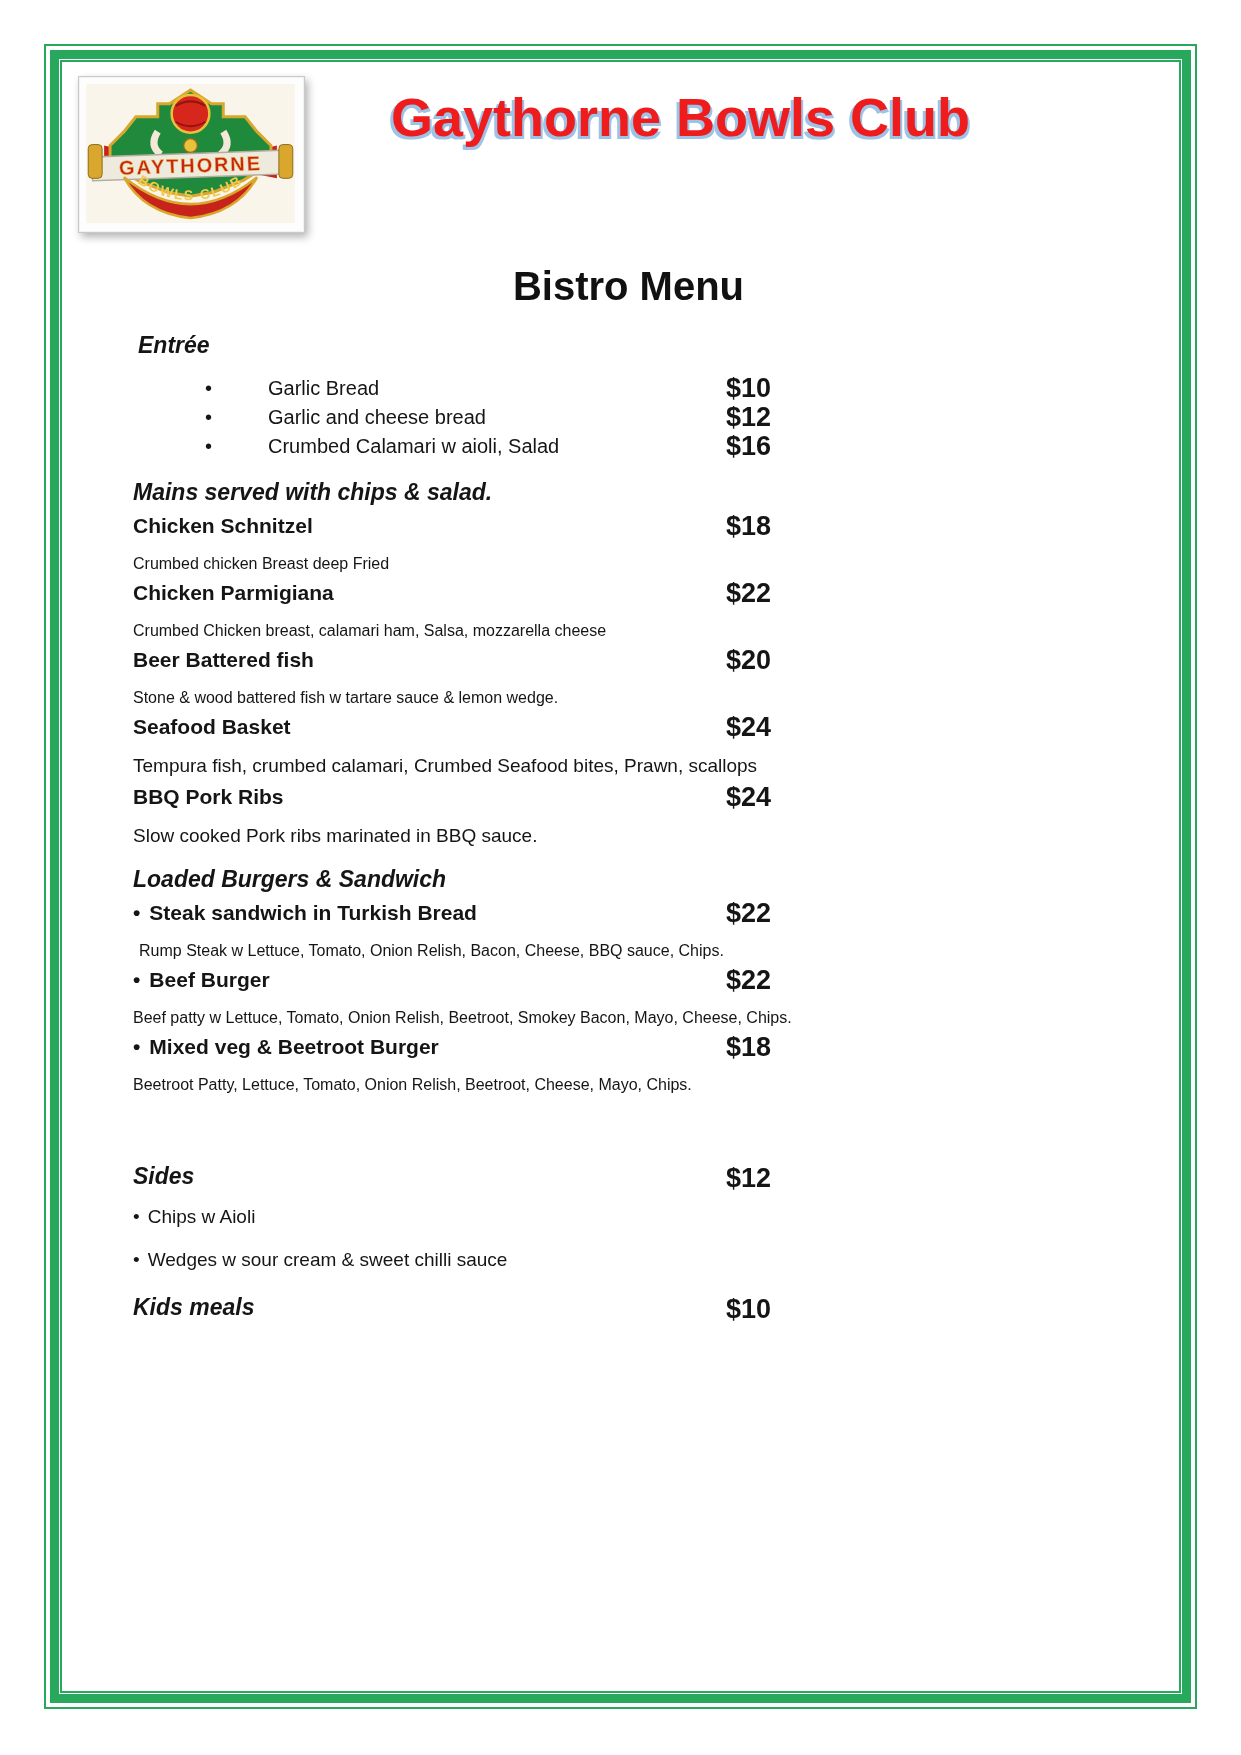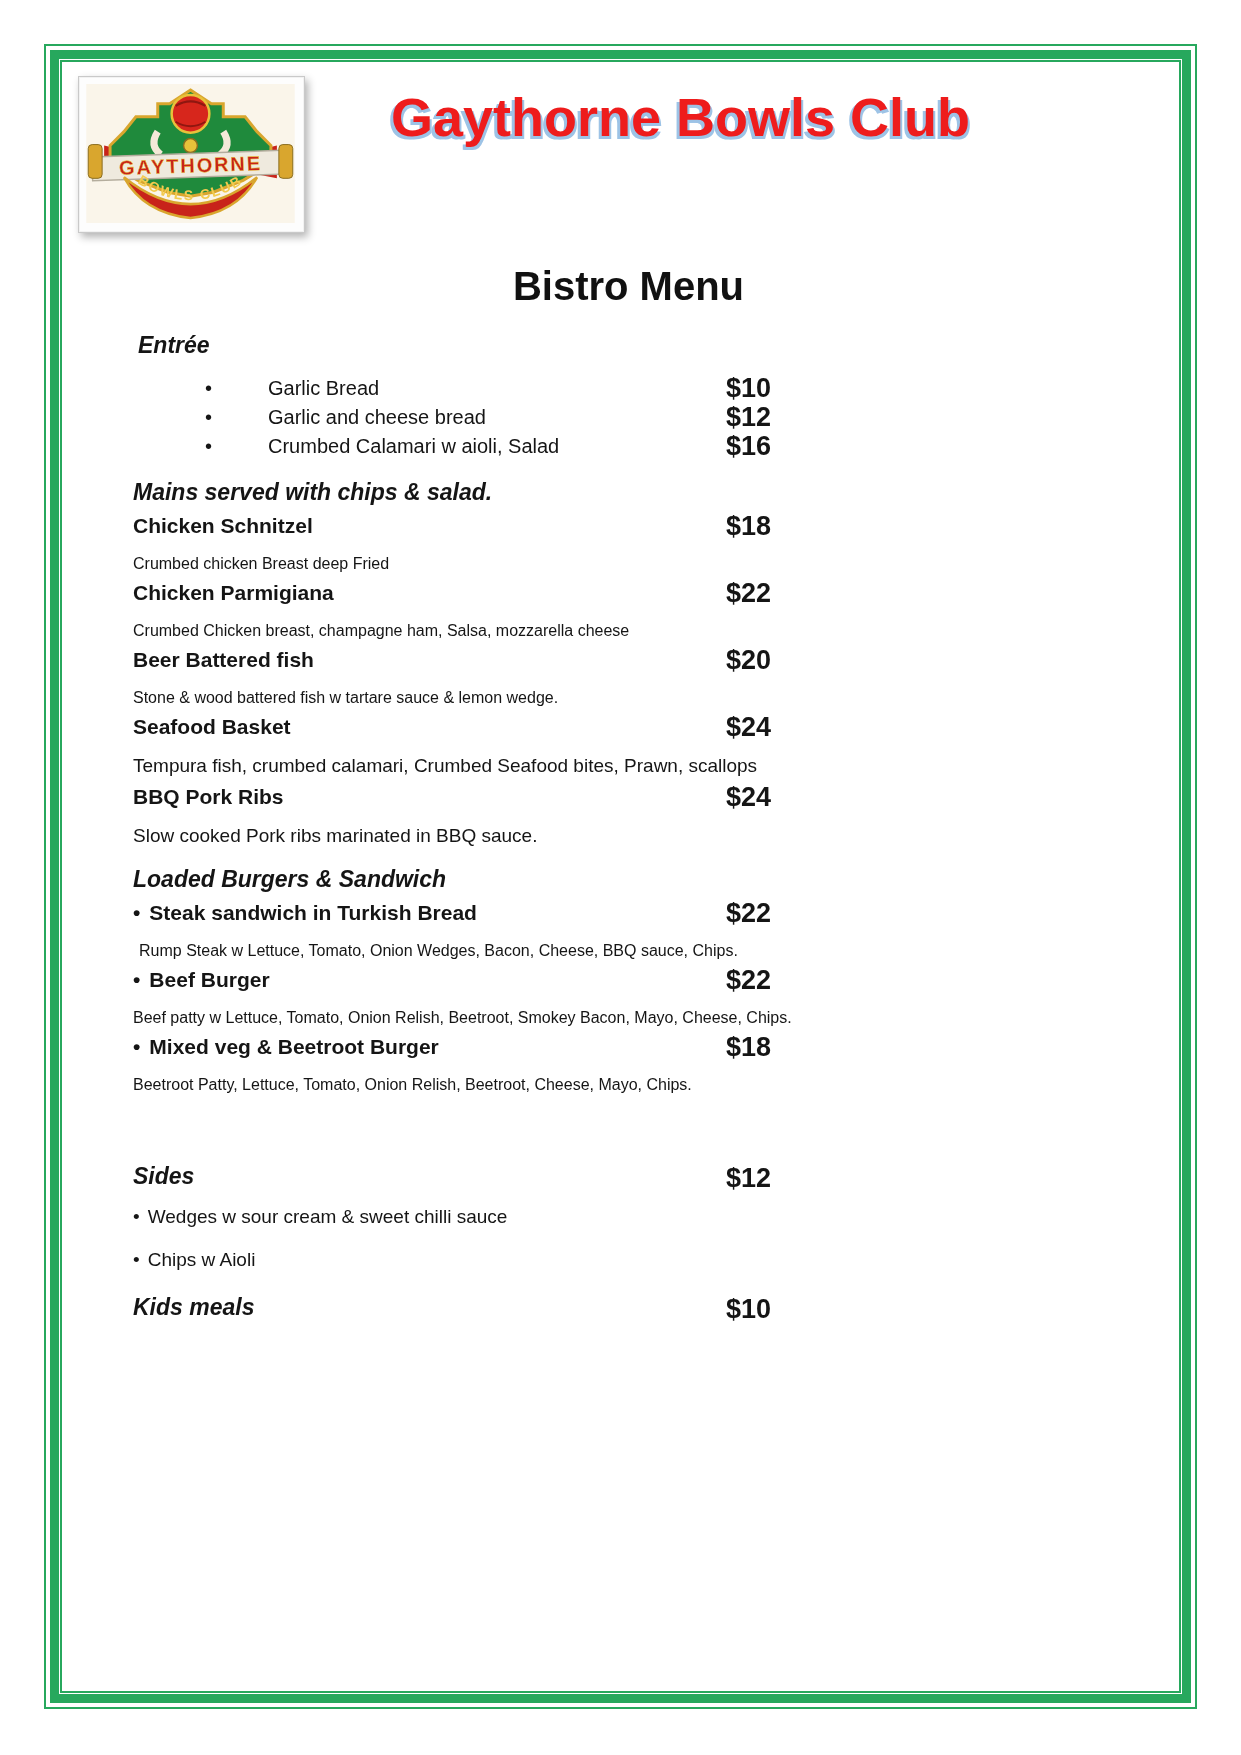--- a/index.html
+++ b/index.html
@@ -136,21 +136,21 @@
     <div class="name-row">
       <span>Chicken Schnitzel</span>
       <span class="price">$18</span>
     </div>
     <div class="desc">Crumbed chicken Breast deep Fried</div>
 
     <div class="name-row">
       <span>Chicken Parmigiana</span>
       <span class="price">$22</span>
     </div>
-    <div class="desc">Crumbed Chicken breast, champagne ham, Salsa, mozzarella cheese</div>
+    <div class="desc">Crumbed Chicken breast, calamari ham, Salsa, mozzarella cheese</div>
 
     <div class="name-row">
       <span>Beer Battered fish</span>
       <span class="price">$20</span>
     </div>
     <div class="desc">Stone &amp; wood battered fish w tartare sauce &amp; lemon wedge.</div>
 
     <div class="name-row">
       <span>Seafood Basket</span>
       <span class="price">$24</span>
@@ -162,43 +162,43 @@
       <span class="price">$24</span>
     </div>
     <div class="desc large">Slow cooked Pork ribs marinated in BBQ sauce.</div>
 
     <div class="section-heading sh-burgers">Loaded Burgers &amp; Sandwich</div>
 
     <div class="name-row">
       <span class="bullet">•</span><span>Steak sandwich in Turkish Bread</span>
       <span class="price">$22</span>
     </div>
-    <div class="desc pad">Rump Steak w Lettuce, Tomato, Onion Wedges, Bacon, Cheese, BBQ sauce, Chips.</div>
+    <div class="desc pad">Rump Steak w Lettuce, Tomato, Onion Relish, Bacon, Cheese, BBQ sauce, Chips.</div>
 
     <div class="name-row">
       <span class="bullet">•</span><span>Beef Burger</span>
       <span class="price">$22</span>
     </div>
     <div class="desc">Beef patty w Lettuce, Tomato, Onion Relish, Beetroot, Smokey Bacon, Mayo, Cheese, Chips.</div>
 
     <div class="name-row">
       <span class="bullet">•</span><span>Mixed veg &amp; Beetroot Burger</span>
       <span class="price">$18</span>
     </div>
     <div class="desc">Beetroot Patty, Lettuce, Tomato, Onion Relish, Beetroot, Cheese, Mayo, Chips.</div>
 
     <div class="section-heading sh-sides">
       <span>Sides</span>
       <span class="price">$12</span>
     </div>
     <div class="side-item">
+      <span class="bullet">•</span><span>Chips w Aioli</span>
+    </div>
+    <div class="side-item">
       <span class="bullet">•</span><span>Wedges w sour cream &amp; sweet chilli sauce</span>
-    </div>
-    <div class="side-item">
-      <span class="bullet">•</span><span>Chips w Aioli</span>
     </div>
 
     <div class="section-heading sh-kids">
       <span>Kids meals</span>
       <span class="price">$10</span>
     </div>
 
    </div>
   </div>
  </div>

